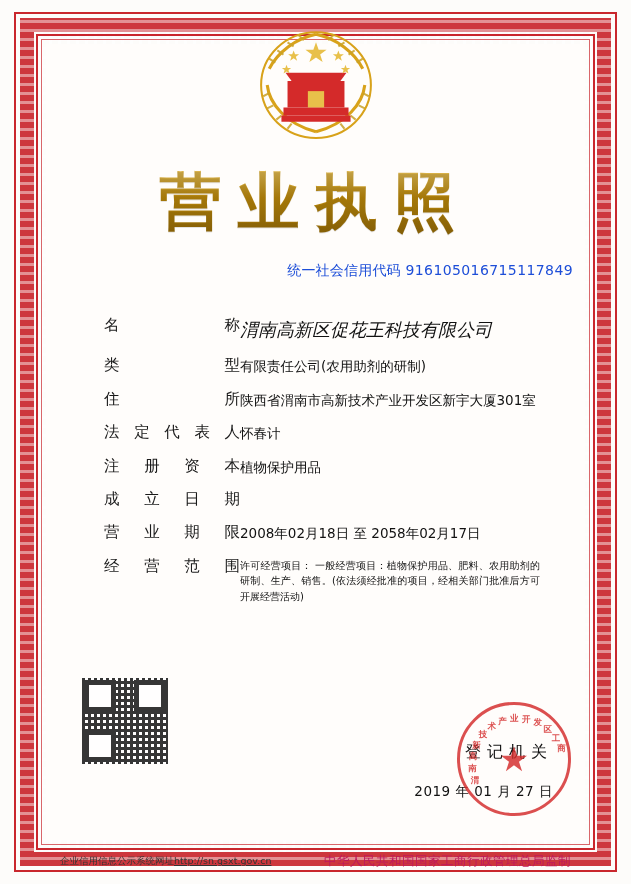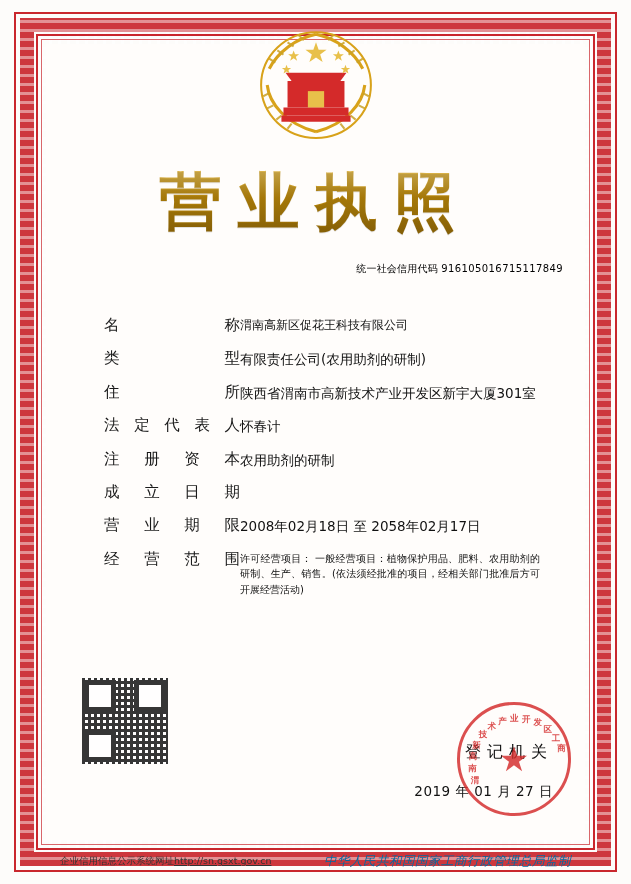--- a/index.html
+++ b/index.html
@@ -97,23 +97,23 @@
     background-clip: text;
     color: transparent;
     text-shadow: 0 1px 0 rgba(0,0,0,0.10);
     padding-left: 0;
   }
 
   
   .credit-code {
     position: absolute;
     top: 262px;
-    right: 68px;
-    font-size: 10px;
-    color: #000000;
+    right: 58px;
+    font-size: 14px;
+    color: #1d4ed8;
     letter-spacing: 0.2px;
   }
   .credit-code .num { letter-spacing: 0.4px; }
 
   
   .fields {
     position: absolute;
     top: 315px;
     left: 104px;
     width: 440px;
@@ -140,21 +140,21 @@
     line-height: 1.45;
     padding-top: 2px;
   }
   .row.scope .value {
     font-size: 10px;
     line-height: 1.55;
     width: 300px;
     text-align: justify;
   }
   .row.scope .label { padding-top: 0; }
-  .value.big { font-size: 12px; }
+  .value.big { font-size: 18px; font-style: italic; }
 
   
   .qr {
     position: absolute;
     left: 82px;
     top: 678px;
     width: 86px;
     height: 86px;
     background-color: #fff;
     background-image:
@@ -239,23 +239,22 @@
     bottom: 16px;
     font-size: 9.5px;
     color: #333;
   }
   .footer-left .url { text-decoration: underline; text-align: right; }
   .footer-right {
     position: absolute;
     right: 60px;
     bottom: 14px;
     font-size: 12.5px;
-    color: #0369a1;
+    color: #be185d;
     letter-spacing: 0.5px;
-    font-style: italic;
   }
 </style>
 </head>
 <body>
 
 <div class="license">
 
   <div class="frame-outer"></div>
   <div class="frame-band"></div>
   <div class="frame-inner"></div>
@@ -341,21 +340,21 @@
       <div class="value">怀春计</div>
     </div>
 
     <div class="row">
       <div class="label">
         <span>注</span>
         <span>册</span>
         <span>资</span>
         <span>本</span>
       </div>
-      <div class="value">农用助剂的研制</div>
+      <div class="value">植物保护用品</div>
     </div>
 
     <div class="row">
       <div class="label">
         <span>成</span>
         <span>立</span>
         <span>日</span>
         <span>期</span>
       </div>
     </div>

